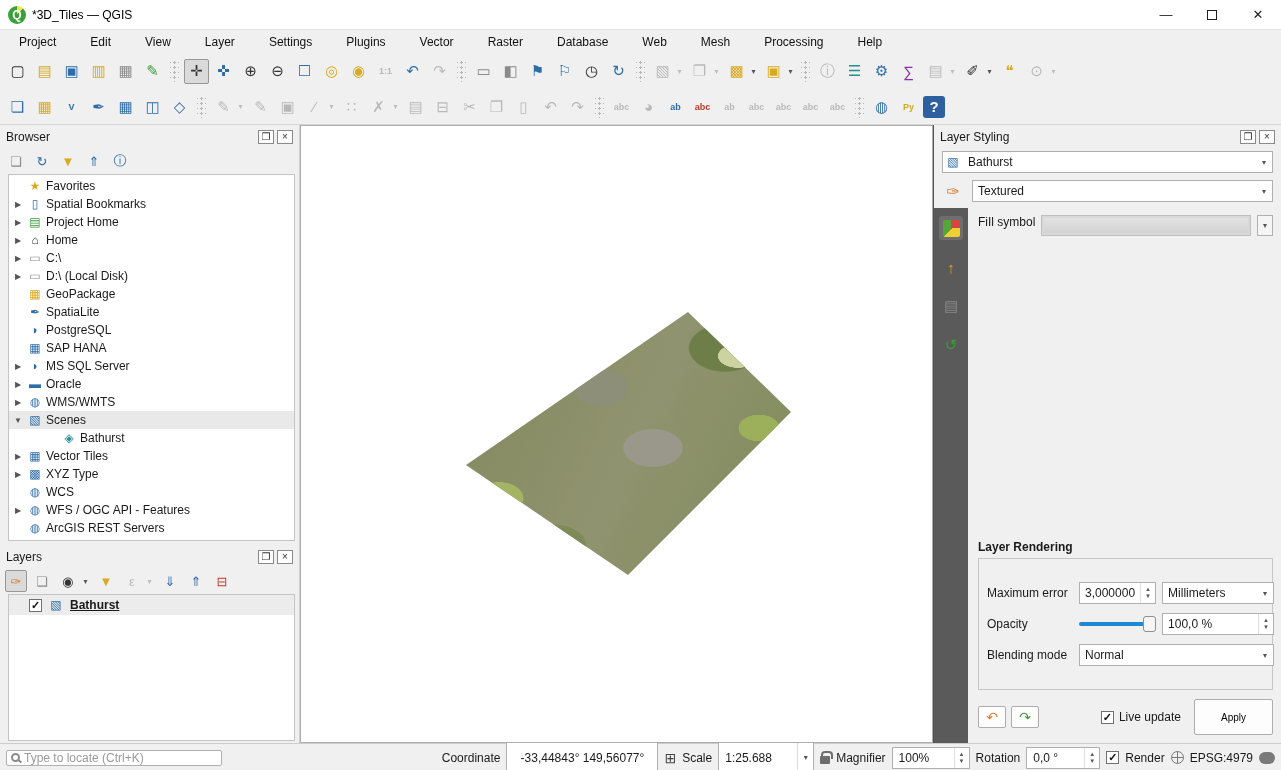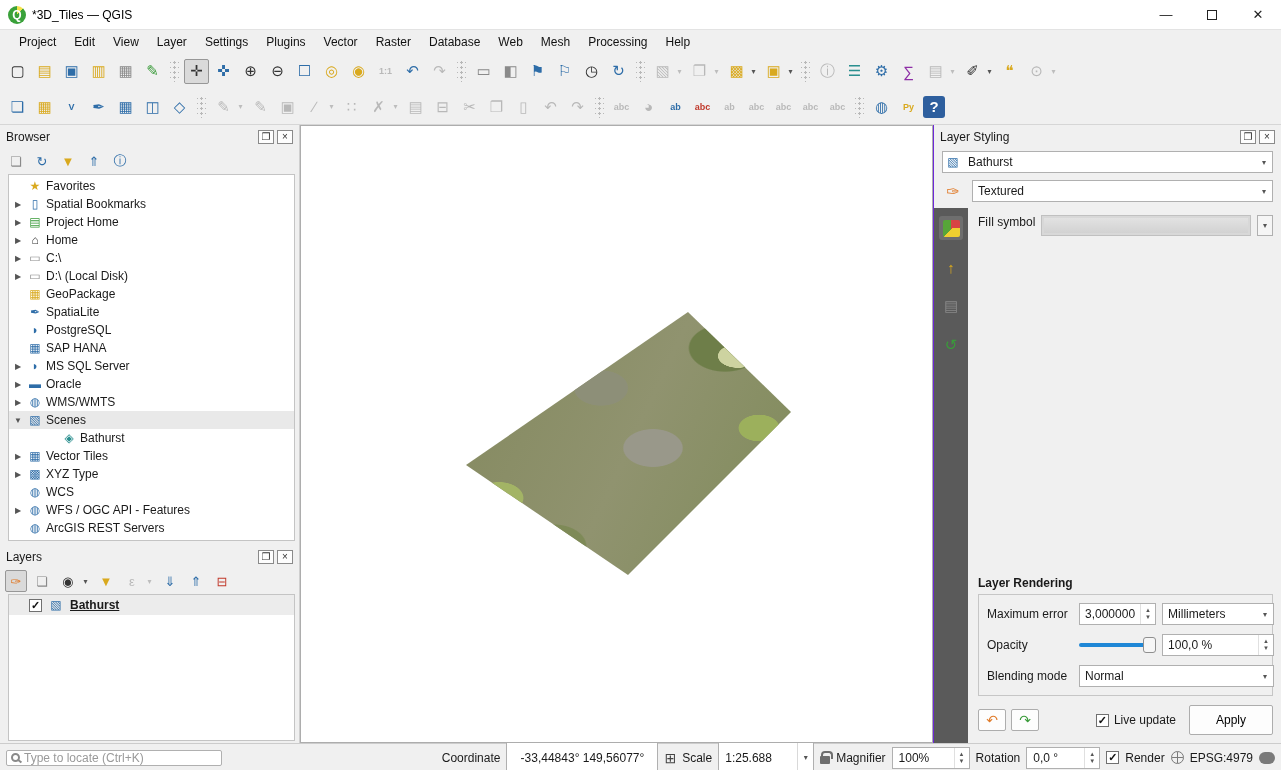--- a/index.html
+++ b/index.html
@@ -11,21 +11,21 @@
   .qlogo { width:18px; height:18px; margin:0 6px 0 8px; border-radius:50%;
            background:conic-gradient(#f6e24b 0 12%, #3aa13a 12% 100%);
            display:flex; align-items:center; justify-content:center;
            color:#fff; font-weight:bold; font-size:12px; }
   .apptitle { font-size:12px; color:#000; }
   .winbtns { margin-left:auto; display:flex; height:100%; }
   .winbtn { width:46px; height:100%; display:flex; align-items:center; justify-content:center; font-size:13px; color:#222; }
   .maxbox { width:10px; height:10px; border:1px solid #222; display:inline-block; }
 
   
-  .menubar { height:23px; background:#f0f0f0; display:flex; align-items:center; padding-left:10px; }
+  .menubar { height:23px; background:#f0f0f0; display:flex; align-items:center; padding-left:10px;gap:16px; }
   .menuitem { padding:3px 9px; color:#111; }
 
   
   .tbar { height:36px; background:#f0f0f0; display:flex; align-items:center; padding-left:4px; }
   .tbar2 { border-bottom:1px solid #d6d6d6; }
   .tb { min-width:25px; height:25px; display:inline-flex; align-items:center; justify-content:center;
         font-size:15px; margin:0 1px; border-radius:2px; color:#444; }
   .tb.sm { min-width:22px; height:22px; font-size:13px; }
   .tsep { width:9px; height:22px; margin:0 4px; display:inline-block;
           background-image:radial-gradient(#b8b8b8 1px, transparent 1.4px);
@@ -98,36 +98,36 @@
           background:conic-gradient(from 0deg, #d84444 0 25%, #f0d030 25% 62%, #57a639 62% 100%); }
   .stylecontent { flex:1; display:flex; flex-direction:column; min-width:0; }
   .fillrow { display:flex; align-items:flex-start; gap:6px; padding:7px 8px 0 10px; }
   .dcombo { flex:1; height:21px; background:#d8d8d8; border:1px solid #c0c0c0; padding:2px;}
   .dcombo .inner { width:100%; height:100%; background:linear-gradient(#e2e2e2,#d2d2d2); }
   .ddbtn { width:16px; height:21px; border:1px solid #b0b0b0; background:#f5f5f5; display:flex;
            align-items:center; justify-content:center; font-size:8px; color:#555; }
   .spacer { flex:1; }
   .rendering { padding:0 8px 0 10px; }
   .rhead { font-weight:bold; margin-bottom:4px; }
-  .rgroup { border:1px solid #c6c6c6; padding:8px 8px; display:grid;
+  .rgroup { border:1px solid #c6c6c6; padding:23px 8px; display:grid;
             grid-template-columns:86px 1fr 112px; gap:9px 6px; align-items:center; }
   .spin { display:flex; align-items:center; background:#fff; border:1px solid #b0b0b0; height:22px; }
   .spin .sval { flex:1; padding:0 5px; white-space:nowrap; }
   .sarrs { width:15px; height:100%; display:flex; flex-direction:column; align-items:center;
            justify-content:center; font-size:6px; line-height:7px; color:#555; border-left:1px solid #e0e0e0; }
   .slider { position:relative; height:18px; }
   .strack { position:absolute; top:7px; left:0; right:10px; height:4px; background:#1f87d6; border-radius:2px; }
   .shandle { position:absolute; right:0; top:1px; width:13px; height:16px; background:#f6f6f6;
              border:1px solid #8f8f8f; border-radius:3px; }
   .span2 { grid-column:2 / 4; }
   .actions { display:flex; align-items:center; gap:5px; padding:9px 8px 8px 10px; }
   .hbtn { width:28px; height:22px; border:1px solid #adadad; background:#fdfdfd; border-radius:2px;
           display:flex; align-items:center; justify-content:center; font-size:14px; }
-  .applybtn { border:1px solid #adadad; background:#fdfdfd; border-radius:2px; height:30px;
-              padding:0 26px; font-size:12px; margin-left:8px; }
+  .applybtn { border:1px solid #adadad; background:#fdfdfd; border-radius:2px; height:36px;
+              padding:0 26px; font-size:10px; margin-left:8px; }
   .liveupd { margin-left:auto; display:flex; align-items:center; gap:5px; }
 
   
   .statusbar { height:28px; border-top:1px solid #cccccc; background:#f0f0f0; display:flex;
                align-items:center; padding:0 6px; gap:6px; }
   .locator { width:216px; height:16px; border:1px solid #b0b0b0; border-radius:2px; background:#fff;
              display:flex; align-items:center; padding:0 4px; gap:4px; }
   .magico { width:9px; height:9px; border:2px solid #8a8a8a; border-radius:50%; position:relative; flex:0 0 9px; }
   .magico::after { content:""; position:absolute; width:5px; height:2px; background:#8a8a8a;
                    right:-4px; bottom:-2px; transform:rotate(40deg); }

